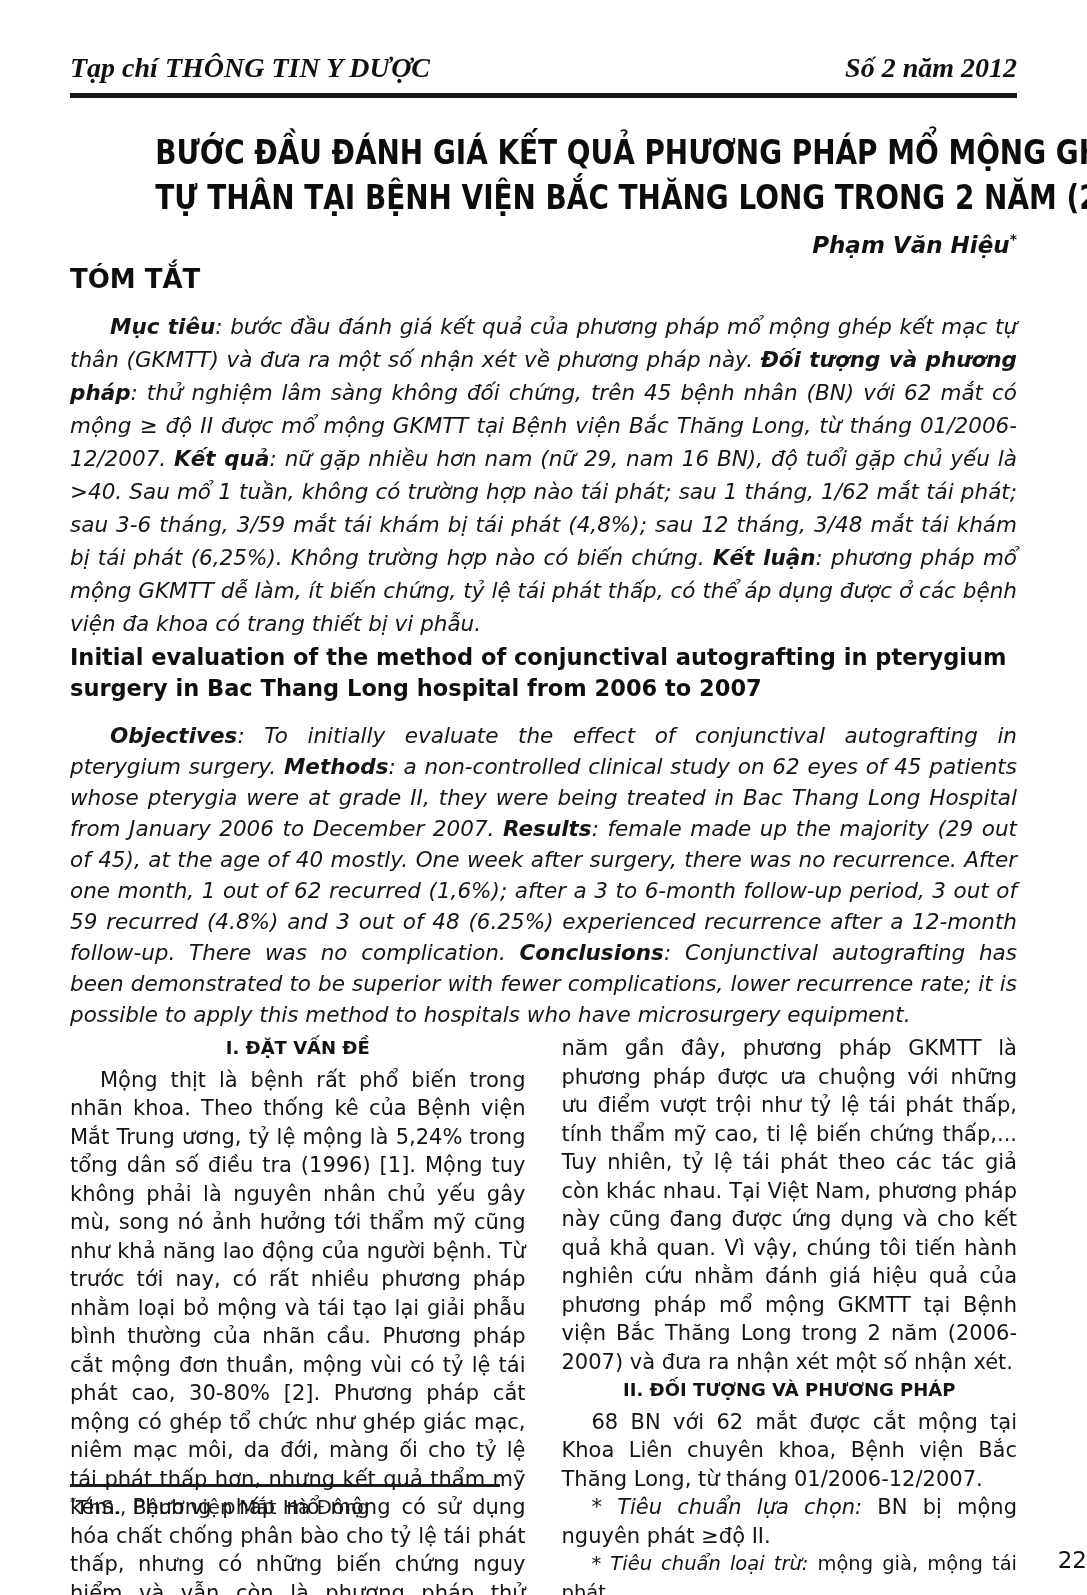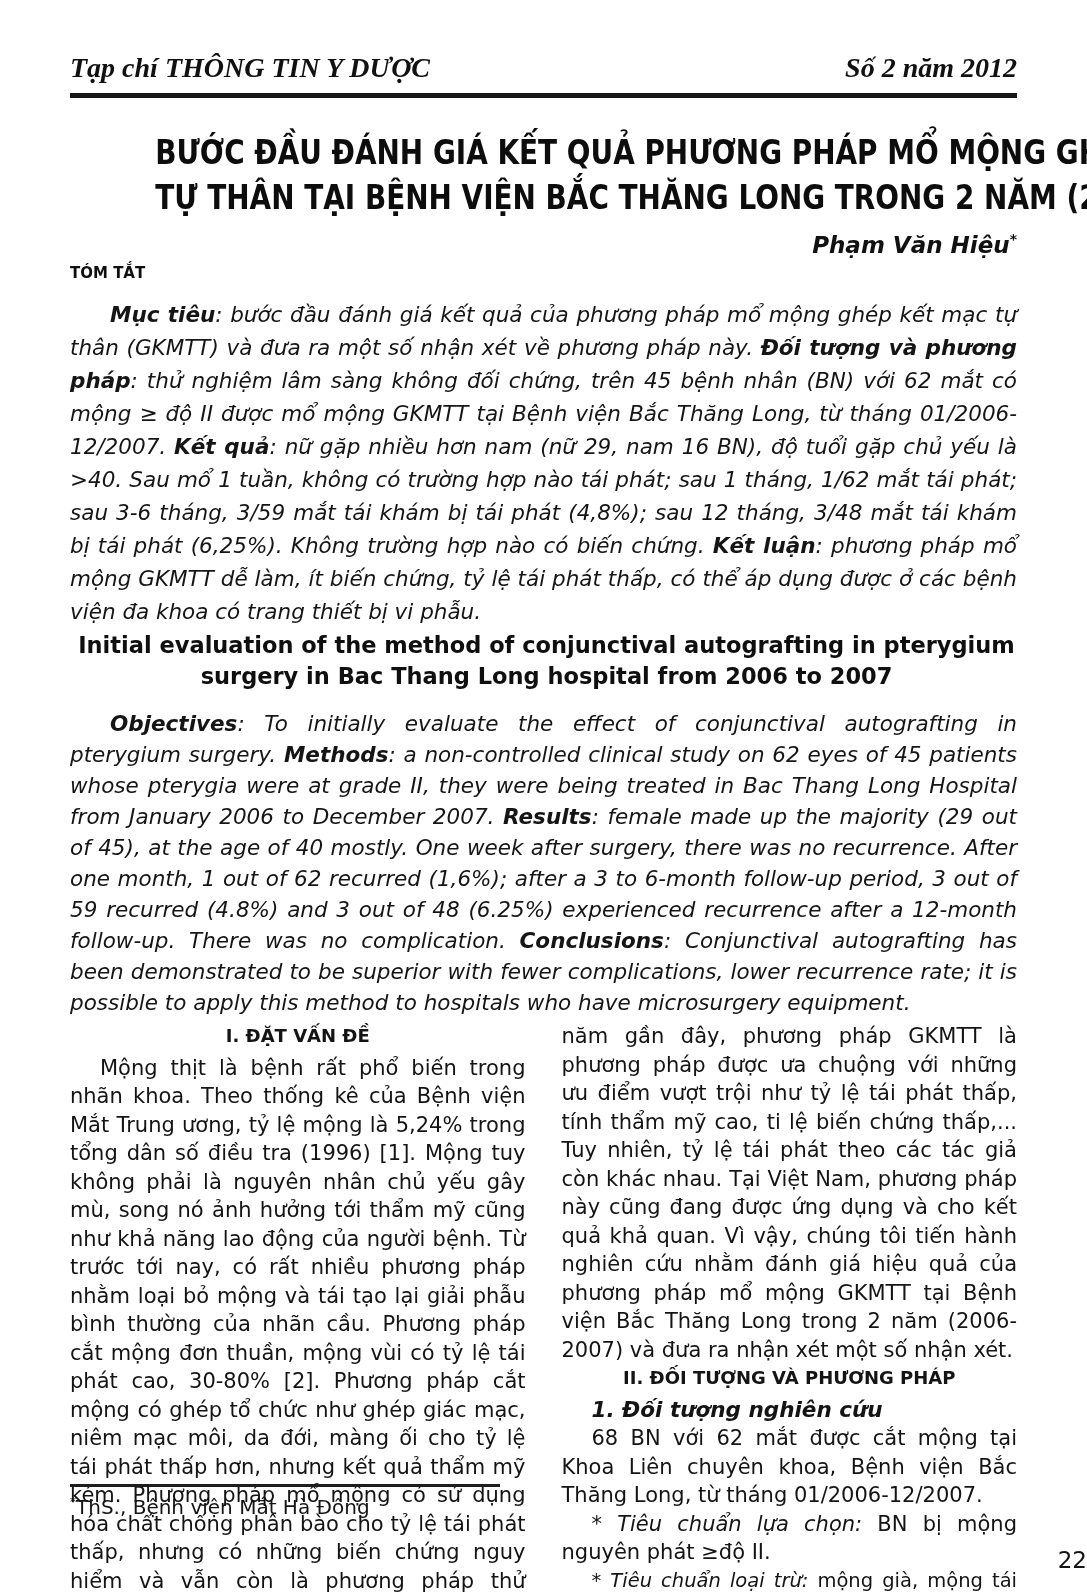--- a/index.html
+++ b/index.html
@@ -16,29 +16,29 @@
     font-family:"Liberation Serif","DejaVu Serif",serif;
     font-weight:bold;font-style:italic;font-size:28px;color:#111;
   }
   .hrule{margin-top:9px;height:5px;background:#161616;}
   
   .title{margin:32px 0 0 0;text-align:center;font-size:34px;line-height:45px;font-weight:bold;color:#0d0d0d;}
   .tline{display:block;transform:scaleX(0.82);white-space:nowrap;letter-spacing:0px;}
   .author{text-align:right;font-weight:bold;font-style:italic;font-size:23px;margin-top:12px;color:#111;}
   .author sup{font-size:14px;vertical-align:super;line-height:0;}
   
-  .sechead{font-size:15px;font-weight:bold;margin:6px 0 2px 0;color:#0f0f0f;}
+  .sechead{font-size:26px;font-weight:bold;margin:6px 0 2px 0;color:#0f0f0f;}
   
   .abstract{
     margin:16px 0 0 0;font-style:italic;font-size:21.5px;line-height:33px;
     text-align:justify;text-indent:40px;color:#151515;
   }
   .abstract b{font-weight:bold;}
   .en-abstract{line-height:31px;}
-  .entitle{margin:2px 0 2px 6px;font-weight:bold;font-size:22.5px;line-height:31px;text-align:center;color:#0f0f0f;}
+  .entitle{margin:2px 0 2px 0;font-weight:bold;font-size:22.5px;line-height:31px;text-align:left;color:#0f0f0f;}
   
   .cols{display:flex;gap:36px;margin-top:4px;}
   .col{flex:1;min-width:0;font-size:21px;line-height:28.5px;text-align:justify;color:#141414;}
   .colhead{font-size:18px;font-weight:bold;margin:0 0 3px 0;text-align:center;}
   .col p{margin:0;}
   .bodyp{text-indent:30px;}
   .noind{text-indent:0;}
   .subhead{font-weight:bold;font-style:italic;font-size:21.5px;margin:3px 0;text-indent:30px;text-align:left;}
   .crit{text-indent:30px;}
   .critlabel{font-style:italic;}
@@ -79,21 +79,20 @@
     <p class="abstract en-abstract"><b>Objectives</b><span>: To initially evaluate the effect of conjunctival autografting in pterygium surgery. </span><b>Methods</b><span>: a non-controlled clinical study on 62 eyes of 45 patients whose pterygia were at grade II, they were being treated in Bac Thang Long Hospital from January 2006 to December 2007. </span><b>Results</b><span>: female made up the majority (29 out of 45), at the age of 40 mostly. One week after surgery, there was no recurrence. After one month, 1 out of 62 recurred (1,6%); after a 3 to 6-month follow-up period, 3 out of 59 recurred (4.8%) and 3 out of 48 (6.25%) experienced recurrence after a 12-month follow-up. There was no complication. </span><b>Conclusions</b><span>: Conjunctival autografting has been demonstrated to be superior with fewer complications, lower recurrence rate; it is possible to apply this method to hospitals who have microsurgery equipment.</span></p>
 
     <div class="cols">
       <div class="col">
         <h3 class="colhead">I. ĐẶT VẤN ĐỀ</h3>
         <p class="bodyp">Mộng thịt là bệnh rất phổ biến trong nhãn khoa. Theo thống kê của Bệnh viện Mắt Trung ương, tỷ lệ mộng là 5,24% trong tổng dân số điều tra (1996) [1]. Mộng tuy không phải là nguyên nhân chủ yếu gây mù, song nó ảnh hưởng tới thẩm mỹ cũng như khả năng lao động của người bệnh. Từ trước tới nay, có rất nhiều phương pháp nhằm loại bỏ mộng và tái tạo lại giải phẫu bình thường của nhãn cầu. Phương pháp cắt mộng đơn thuần, mộng vùi có tỷ lệ tái phát cao, 30-80% [2]. Phương pháp cắt mộng có ghép tổ chức như ghép giác mạc, niêm mạc môi, da đới, màng ối cho tỷ lệ tái phát thấp hơn, nhưng kết quả thẩm mỹ kém. Phương pháp mổ mộng có sử dụng hóa chất chống phân bào cho tỷ lệ tái phát thấp, nhưng có những biến chứng nguy hiểm và vẫn còn là phương pháp thử nghiệm. Trong những</p>
       </div>
       <div class="col">
         <p class="noind">năm gần đây, phương pháp GKMTT là phương pháp được ưa chuộng với những ưu điểm vượt trội như tỷ lệ tái phát thấp, tính thẩm mỹ cao, ti lệ biến chứng thấp,... Tuy nhiên, tỷ lệ tái phát theo các tác giả còn khác nhau. Tại Việt Nam, phương pháp này cũng đang được ứng dụng và cho kết quả khả quan. Vì vậy, chúng tôi tiến hành nghiên cứu nhằm đánh giá hiệu quả của phương pháp mổ mộng GKMTT tại Bệnh viện Bắc Thăng Long trong 2 năm (2006-2007) và đưa ra nhận xét một số nhận xét.</p>
         <h3 class="colhead">II. ĐỐI TƯỢNG VÀ PHƯƠNG PHÁP</h3>
-        <p class="subhead">1. Đối tượng nghiên cứu</p>
         <p class="bodyp">68 BN với 62 mắt được cắt mộng tại Khoa Liên chuyên khoa, Bệnh viện Bắc Thăng Long, từ tháng 01/2006-12/2007.</p>
         <p class="bodyp crit"><span class="critlabel">* Tiêu chuẩn lựa chọn:</span><span> BN bị mộng nguyên phát ≥độ II.</span></p>
         <p class="bodyp crit crit2"><span class="critlabel">* Tiêu chuẩn loại trừ:</span><span> mộng già, mộng tái phát.</span></p>
       </div>
     </div>
 
   </div>
 
   <div class="footblock">
     <div class="footrule"></div>

